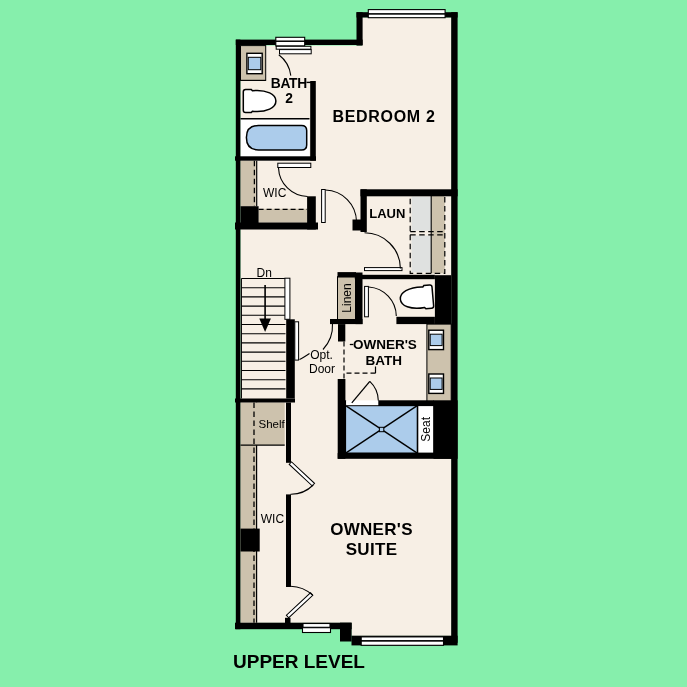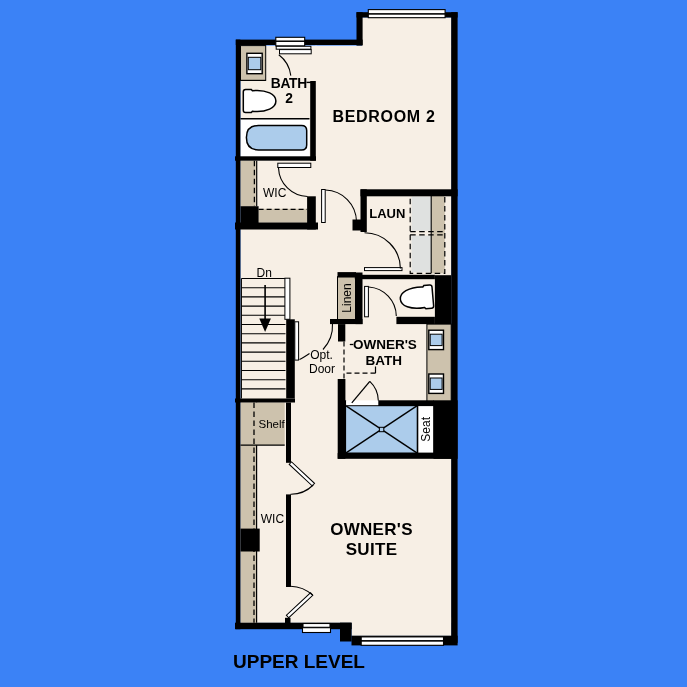--- a/index.html
+++ b/index.html
@@ -1,16 +1,16 @@
 <!DOCTYPE html>
 <html><head>
 <meta charset="utf-8">
 <style>
   html,body{margin:0;padding:0;background:#ffffff;}
-  .page{position:relative;width:687px;height:687px;background:#3b82f6;overflow:hidden;}
+  .page{position:relative;width:687px;height:687px;background:#86efac;overflow:hidden;}
   svg{display:block;}
   text{font-family:"Liberation Sans", sans-serif;fill:#000000;}
   .rm{font-weight:bold;}
 </style>
 </head>
 <body>
 <div class="page">
 <svg width="687" height="687" viewBox="0 0 687 687">
 
   <g>

